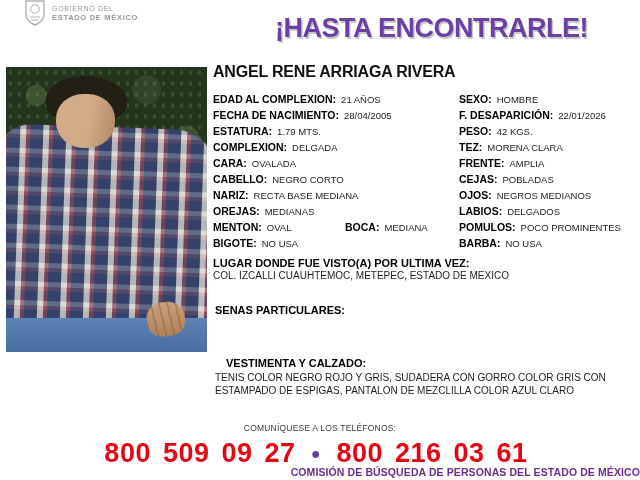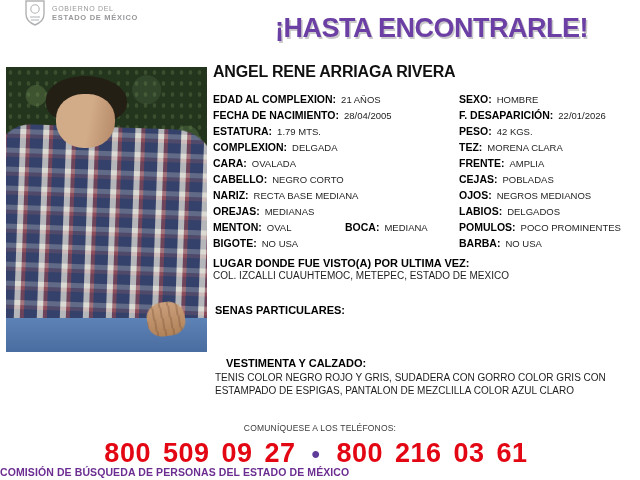--- a/index.html
+++ b/index.html
@@ -92,21 +92,21 @@
     text-align:center; font-size:8.5px; color:#3a3a3a; line-height:10px;
     letter-spacing:.2px;
   }
   .phones {
     position:absolute; left:0; top:438px; width:632px; text-align:center;
     font-size:27px; font-weight:800; color:#e30613; letter-spacing:.5px;
     word-spacing:4px; white-space:nowrap;
   }
   .phone-sep { color:#5f3c99; font-size:24px; padding:0 4px; }
   .footer-org {
-    position:absolute; left:0; top:466px; width:640px; text-align:left;
+    position:absolute; left:0; top:466px; width:640px; text-align:right;
     font-size:10.5px; font-weight:800; color:#6b2d91; letter-spacing:.1px;
   }
 </style>
 </head>
 <body>
 
 <div class="page">
 
   <div class="logo-block">
     <svg class="logo-shield" viewBox="0 0 22 26">

